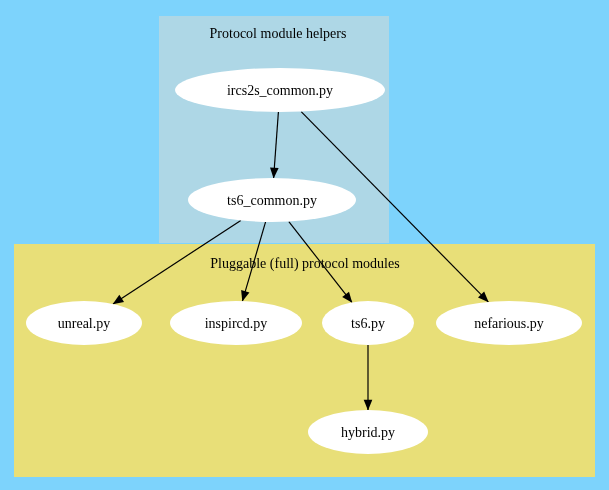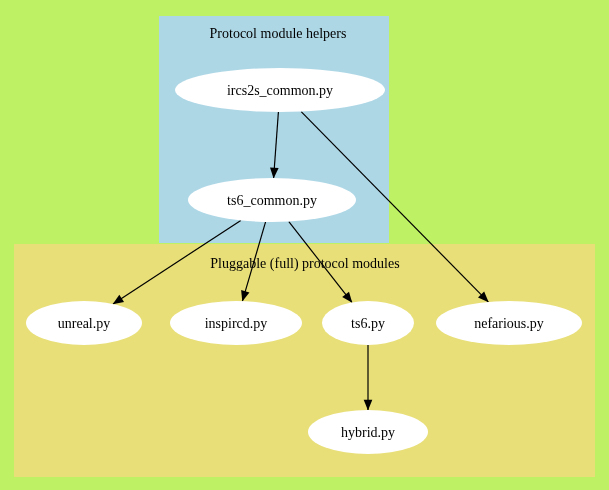--- a/index.html
+++ b/index.html
@@ -5,21 +5,21 @@
   html, body {
     margin: 0;
     padding: 0;
     background: #ffffff;
     font-family: "Liberation Serif", "DejaVu Serif", serif;
   }
   .canvas {
     position: relative;
     width: 609px;
     height: 490px;
-    background: #bef264;
+    background: #7dd3fc;
     overflow: hidden;
   }
   svg text.lbl {
     font-family: "Liberation Serif", "DejaVu Serif", serif;
     font-size: 14px;
     fill: #000000;
   }
 </style>
 </head>
 <body>

